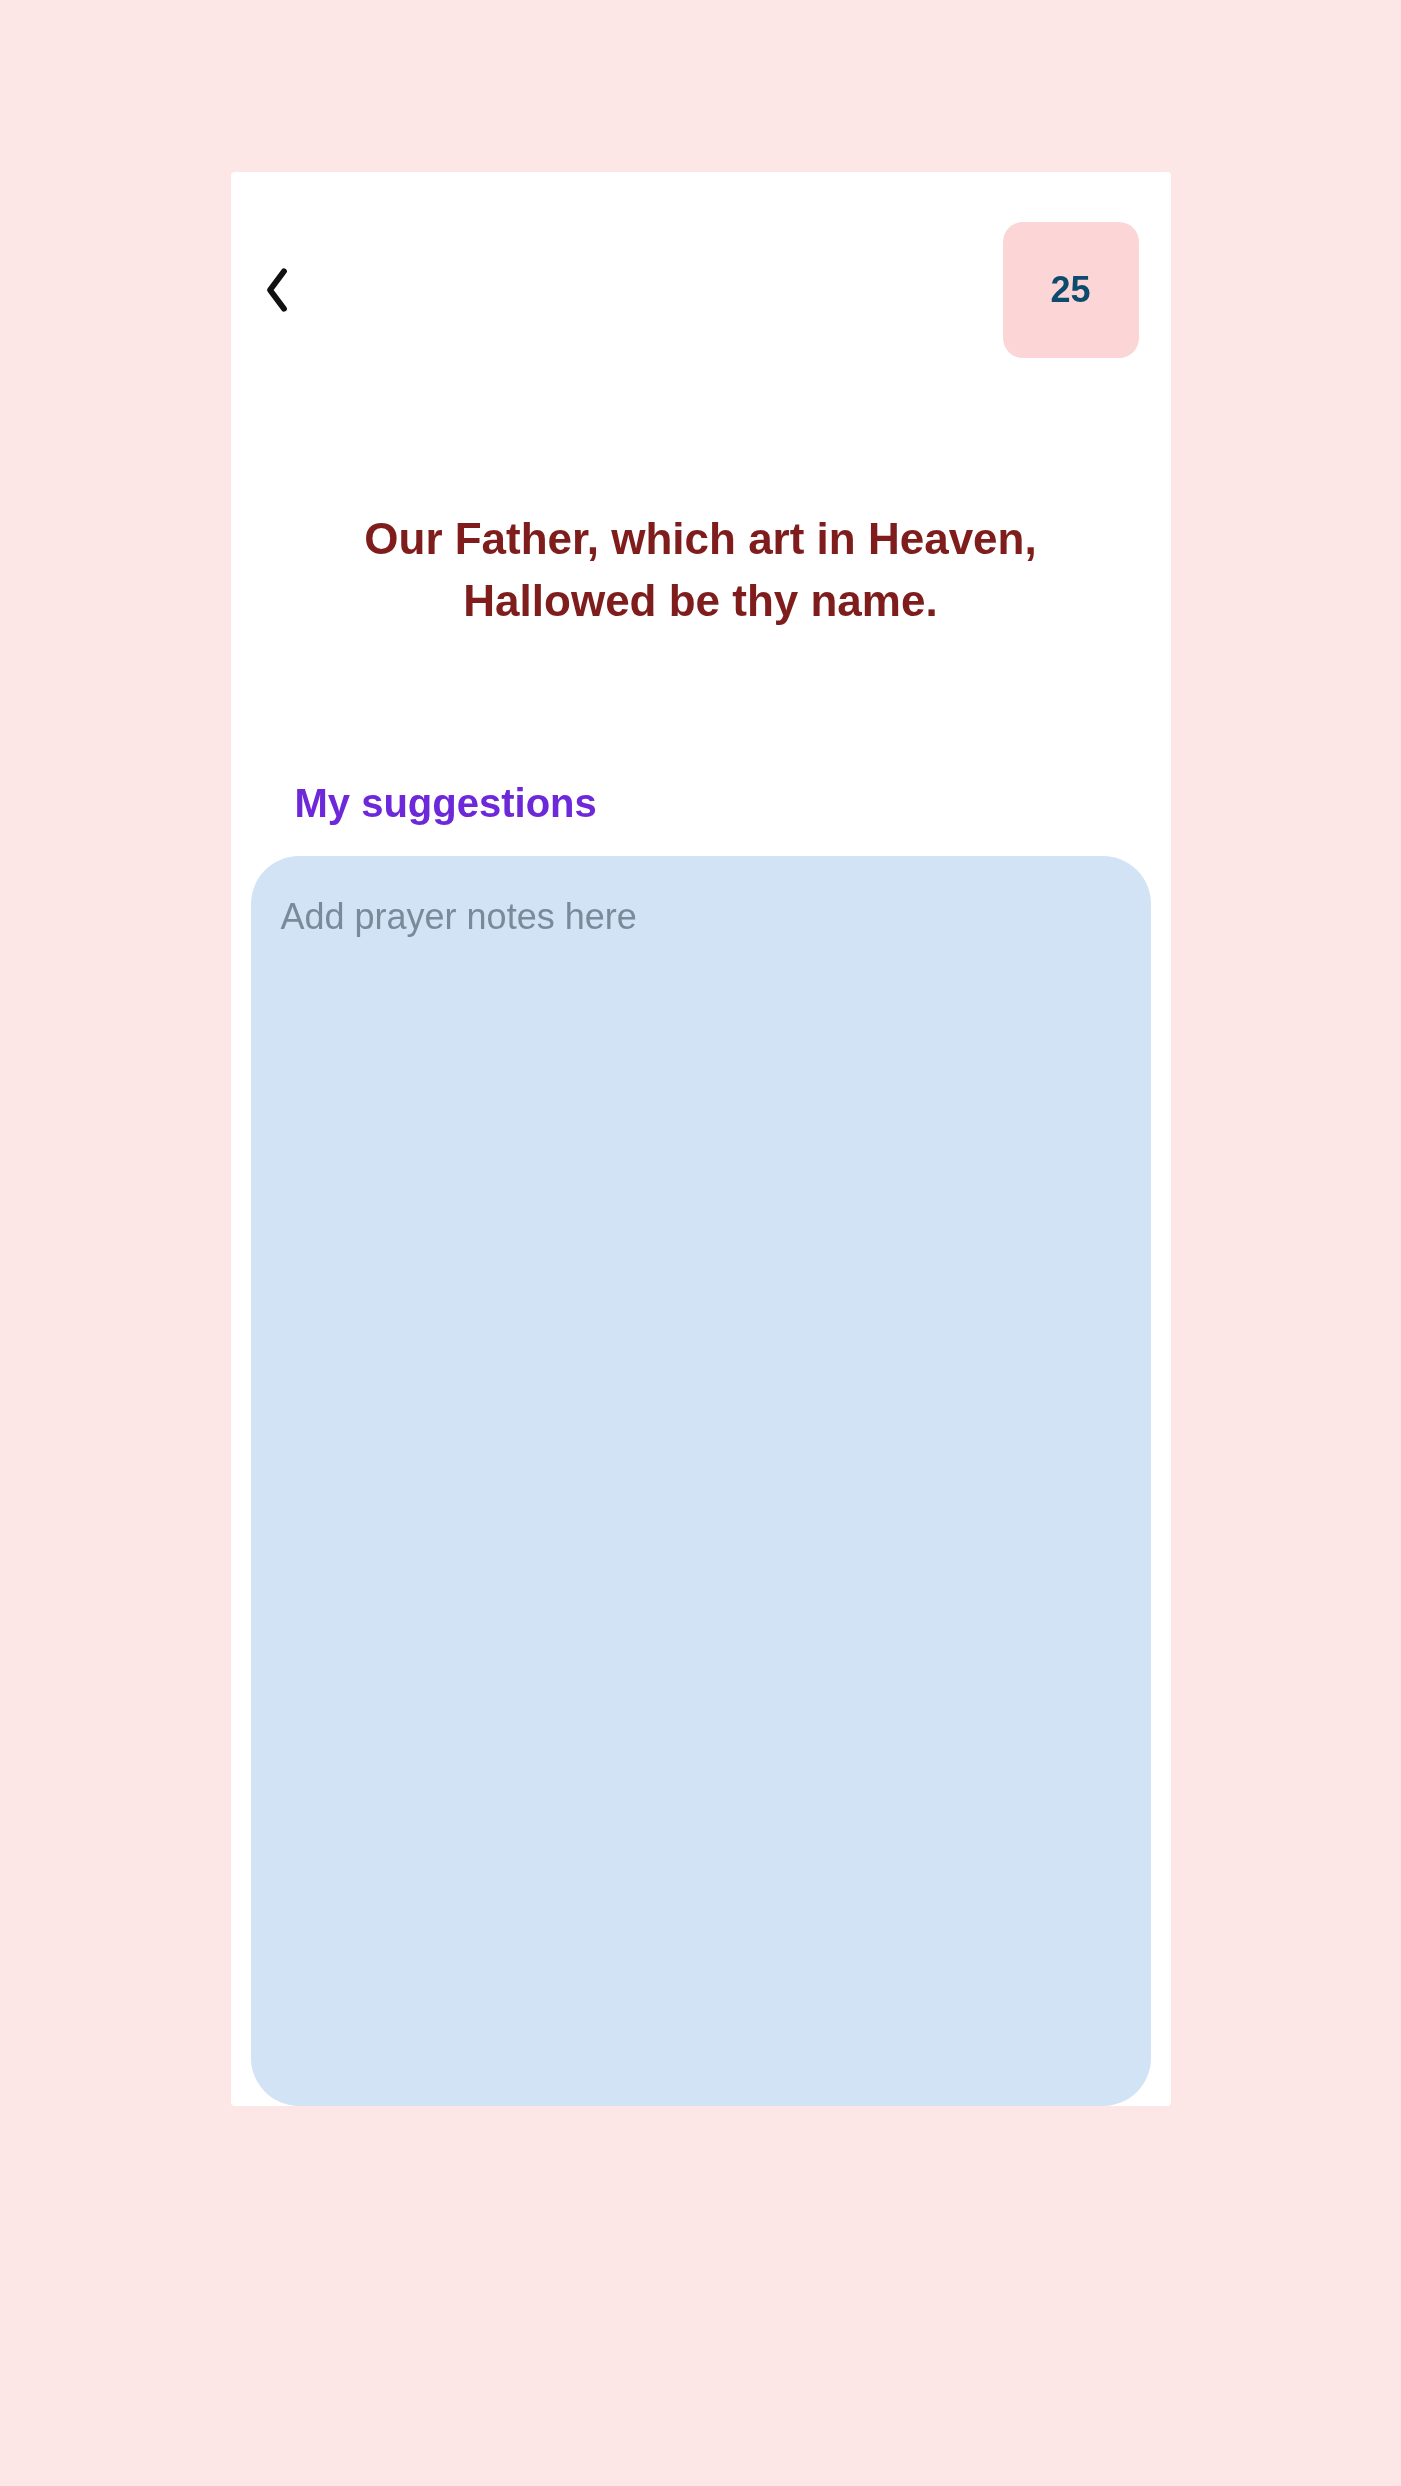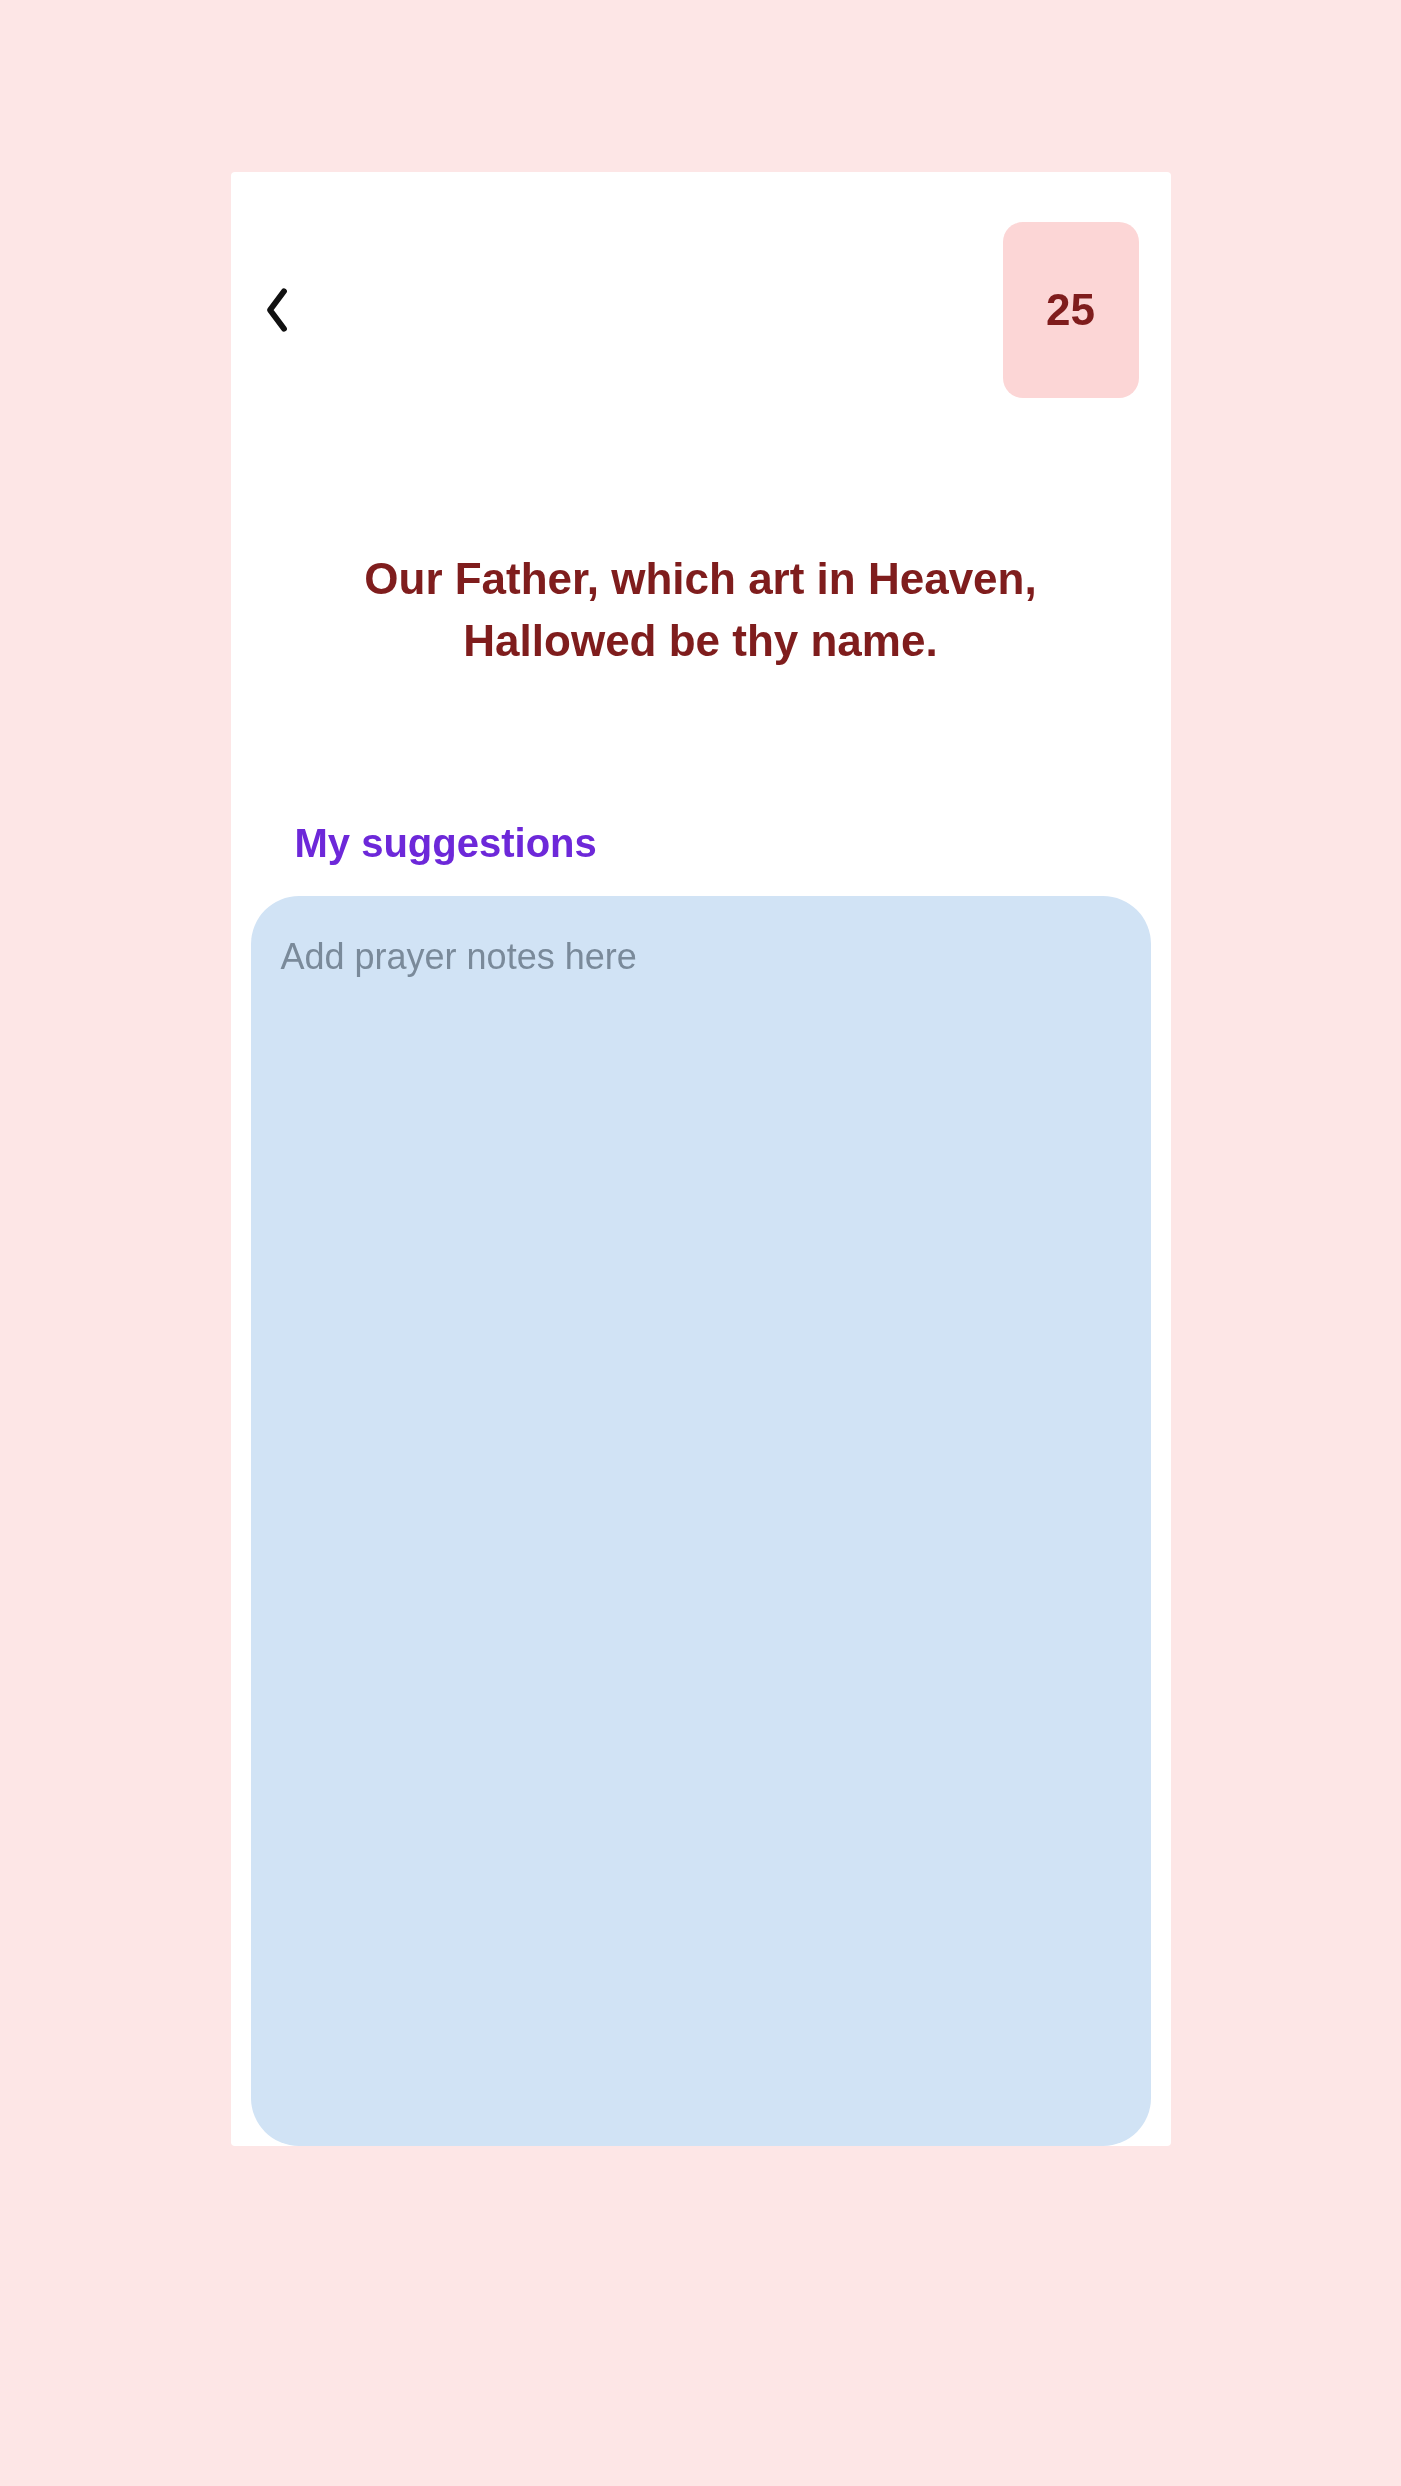--- a/index.html
+++ b/index.html
@@ -55,26 +55,26 @@
       display: flex;
       align-items: center;
       justify-content: center;
     }
     .back-icon svg {
       width: 28px;
       height: 48px;
     }
     .badge {
       background: #fcd6d6;
-      color: #7f1d1d;
+      color: #0c4a6e;
       font-weight: 800;
-      font-size: 44px;
+      font-size: 36px;
       border-radius: 20px;
       width: 136px;
-      height: 176px;
+      height: 136px;
       display: flex;
       align-items: center;
       justify-content: center;
     }
     .prayer-text {
       font-size: 44px;
       font-weight: 800;
       color: #7f1d1d;
       text-align: center;
       margin-top: 130px;

